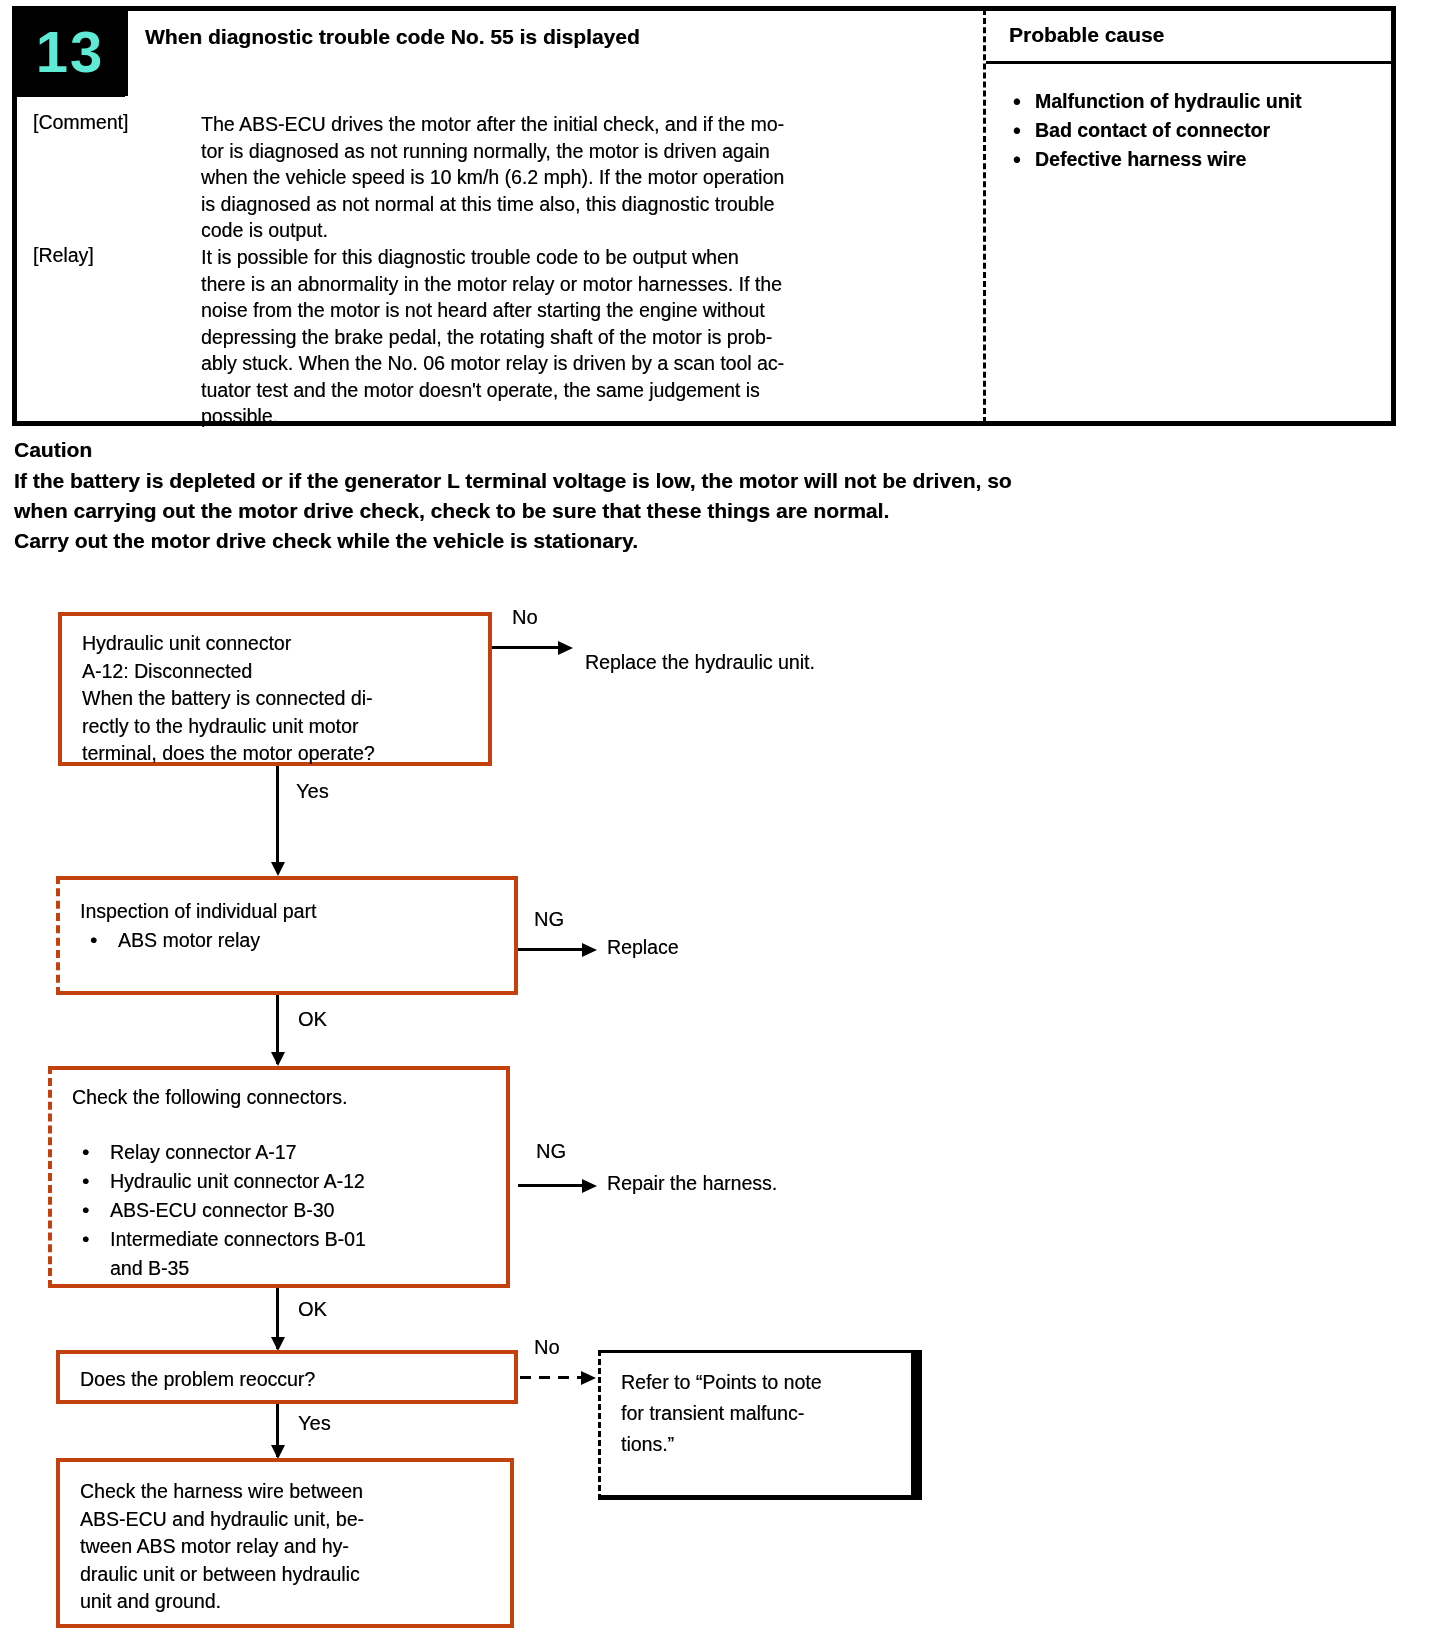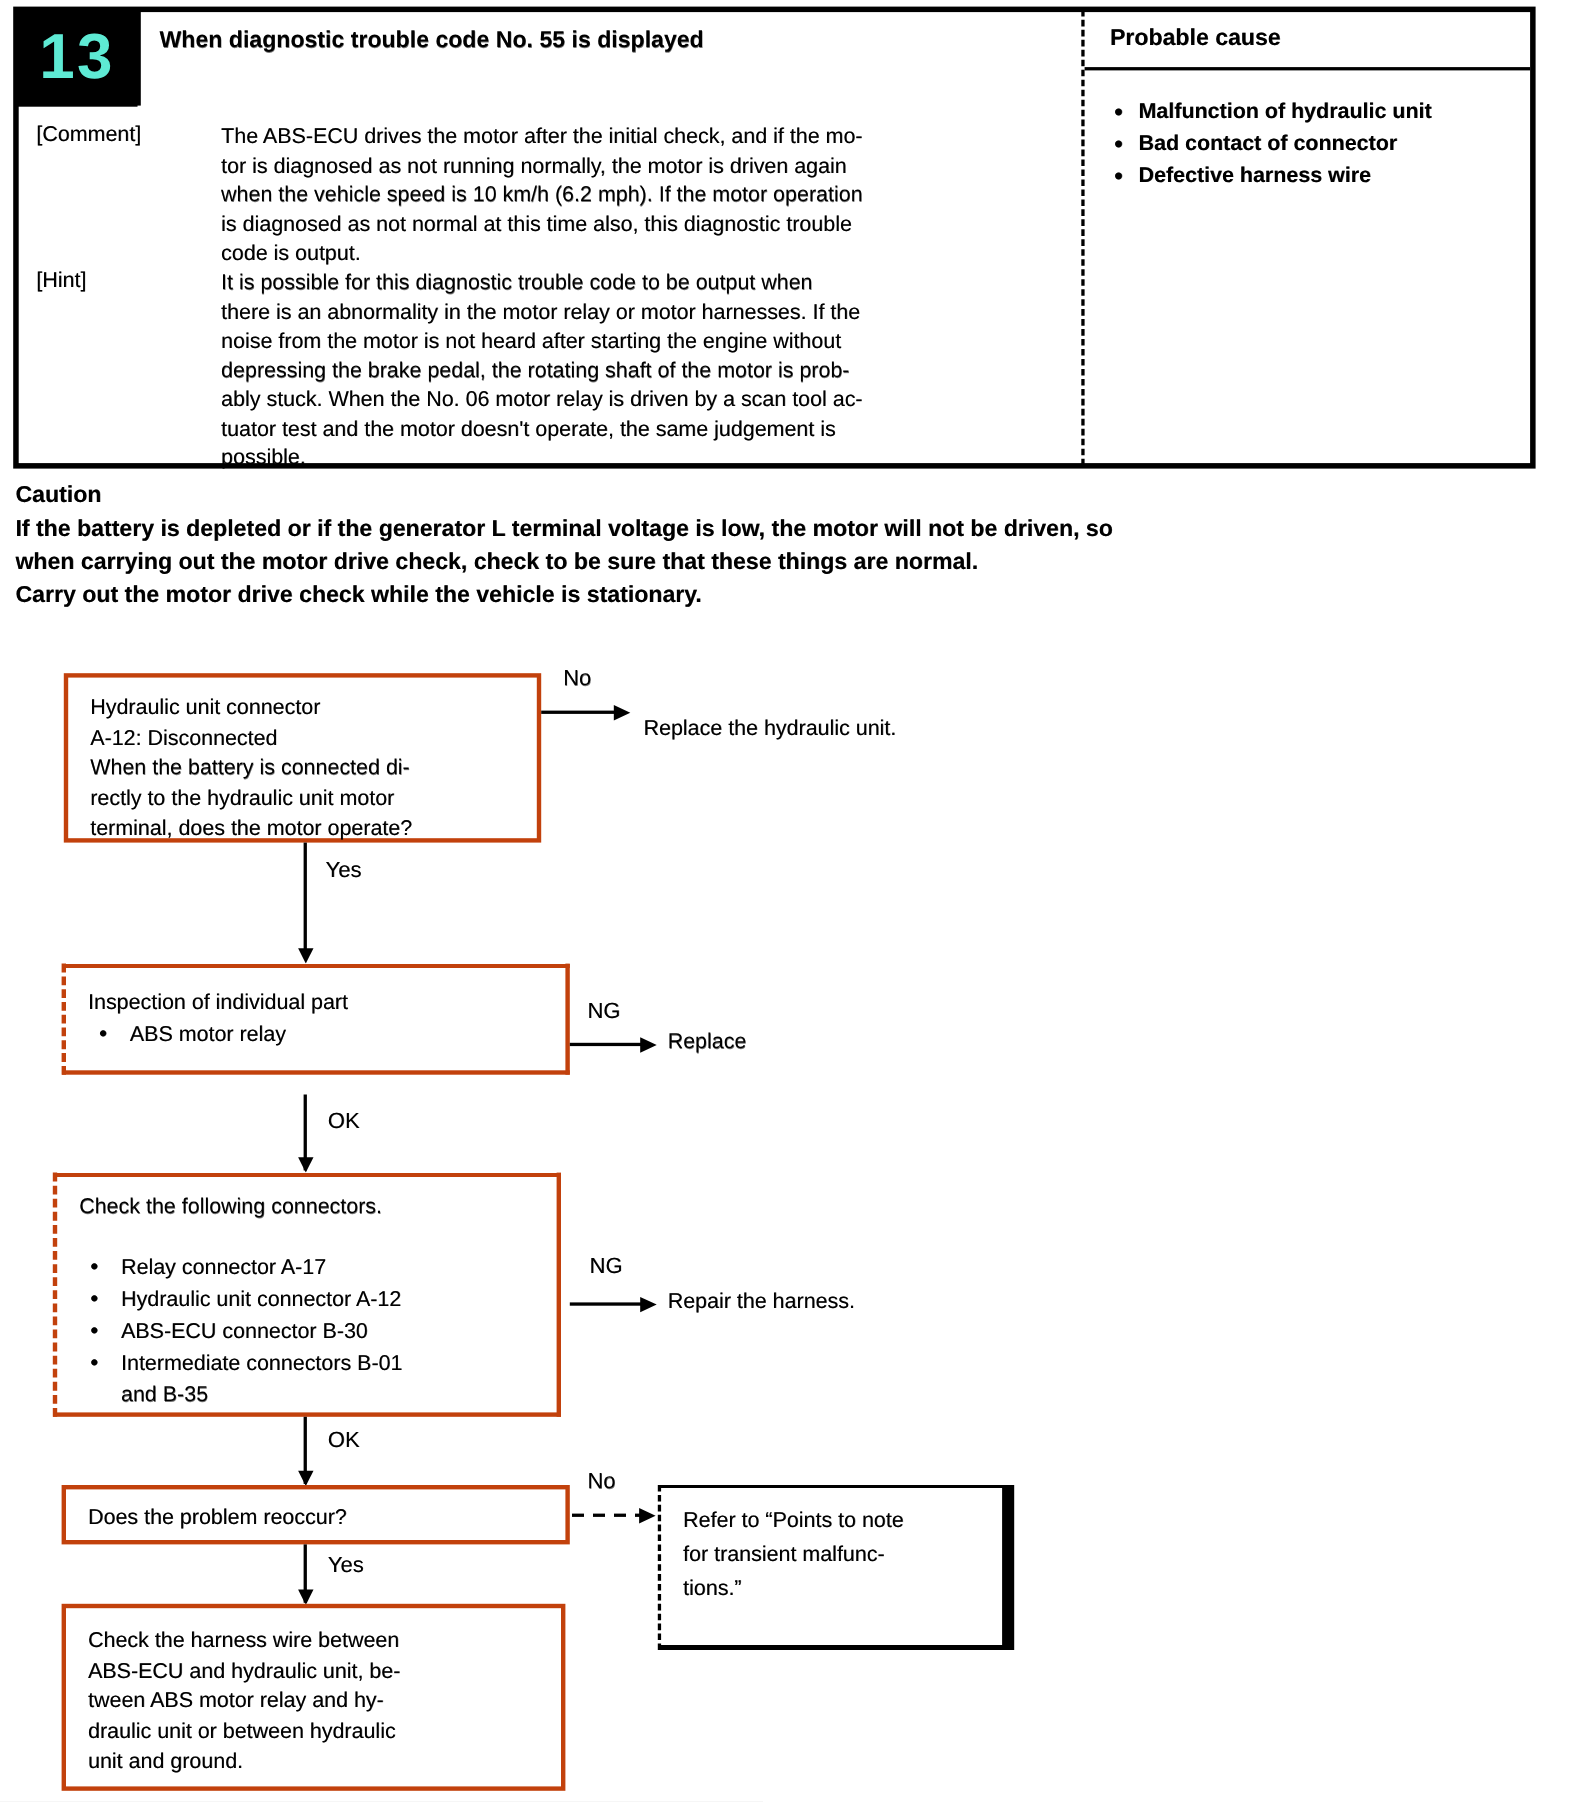--- a/index.html
+++ b/index.html
@@ -31,21 +31,21 @@
   .txt-comment{top:100px;}
   .lbl-hint{top:233px;}
   .txt-hint{top:233px;}
   
   .caution-title{position:absolute;left:14px;top:438px;margin:0;font-size:21px;font-weight:bold;}
   .caution-text{position:absolute;left:14px;top:466px;width:1400px;margin:0;font-size:21px;line-height:30px;font-weight:bold;}
   
   .fbox{position:absolute;border:4px solid #c2410c;box-sizing:border-box;background:#fff;font-size:19.5px;line-height:27.5px;}
   .dashL{border-left-style:dashed;}
   .box1{left:58px;top:612px;width:434px;height:154px;padding:14px 8px 0 20px;}
-  .box2{left:56px;top:876px;width:462px;height:101px;padding:18px 8px 0 20px;}
+  .box2{left:56px;top:876px;width:462px;height:119px;padding:18px 8px 0 20px;}
   .box3{left:48px;top:1066px;width:462px;height:222px;padding:14px 20px 0 20px;}
   .box4{left:56px;top:1350px;width:462px;height:54px;padding:12px 8px 0 20px;}
   .box5{left:56px;top:1458px;width:458px;height:170px;padding:16px 8px 0 20px;}
   .fbullets{margin:26px 0 0 0;padding:0;list-style:none;}
   .fbullets.tight{margin-top:0;}
   .fbullets li{position:relative;padding-left:38px;font-size:19.5px;line-height:29px;}
   .fbullets li::before{content:"\2022";position:absolute;left:10px;top:-1px;font-size:21px;}
   .refer-box{
     position:absolute;left:598px;top:1350px;width:324px;height:150px;box-sizing:border-box;background:#fff;
     border:3px solid #000;border-left:3px dashed #000;border-right:11px solid #000;border-bottom:5px solid #000;
@@ -76,21 +76,21 @@
       <li>Bad contact of connector</li>
       <li>Defective harness wire</li>
     </ul>
 
     <div class="row-label lbl-comment">[Comment]</div>
     <div class="row-text txt-comment preline">The ABS-ECU drives the motor after the initial check, and if the mo-
 tor is diagnosed as not running normally, the motor is driven again
 when the vehicle speed is 10 km/h (6.2 mph). If the motor operation
 is diagnosed as not normal at this time also, this diagnostic trouble
 code is output.</div>
-    <div class="row-label lbl-hint">[Hint]</div>
+    <div class="row-label lbl-hint">[Relay]</div>
     <div class="row-text txt-hint preline">It is possible for this diagnostic trouble code to be output when
 there is an abnormality in the motor relay or motor harnesses. If the
 noise from the motor is not heard after starting the engine without
 depressing the brake pedal, the rotating shaft of the motor is prob-
 ably stuck. When the No. 06 motor relay is driven by a scan tool ac-
 tuator test and the motor doesn't operate, the same judgement is
 possible.</div>
   </section>
 
   <h2 class="caution-title">Caution</h2>

